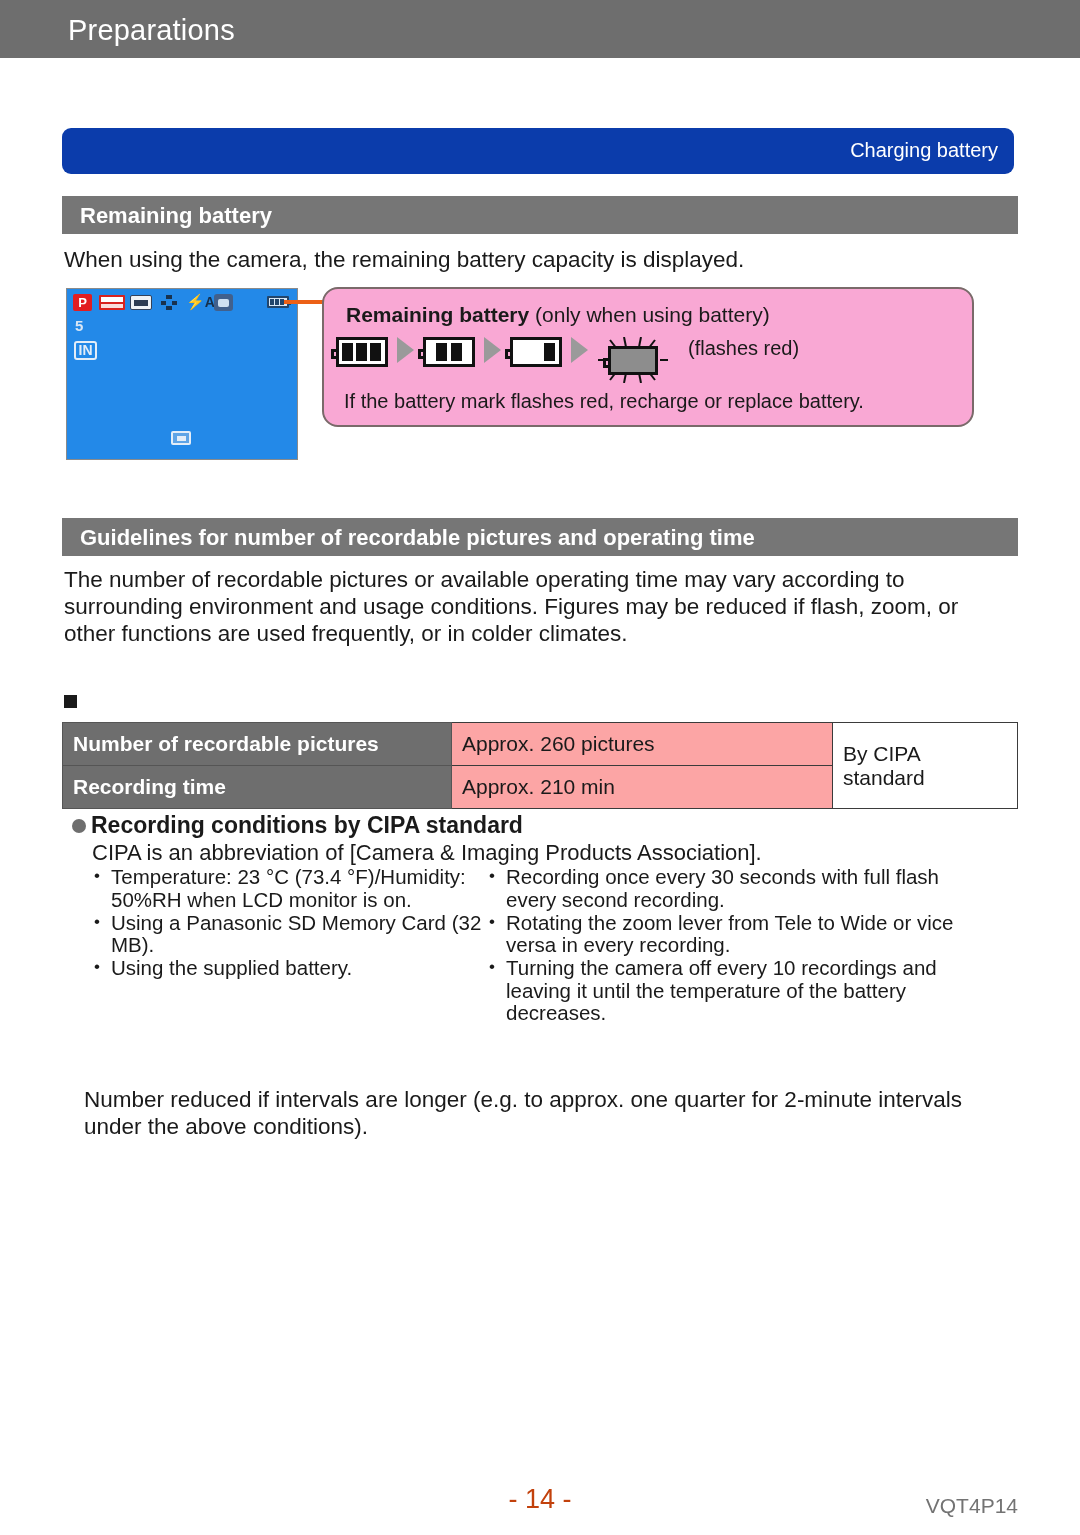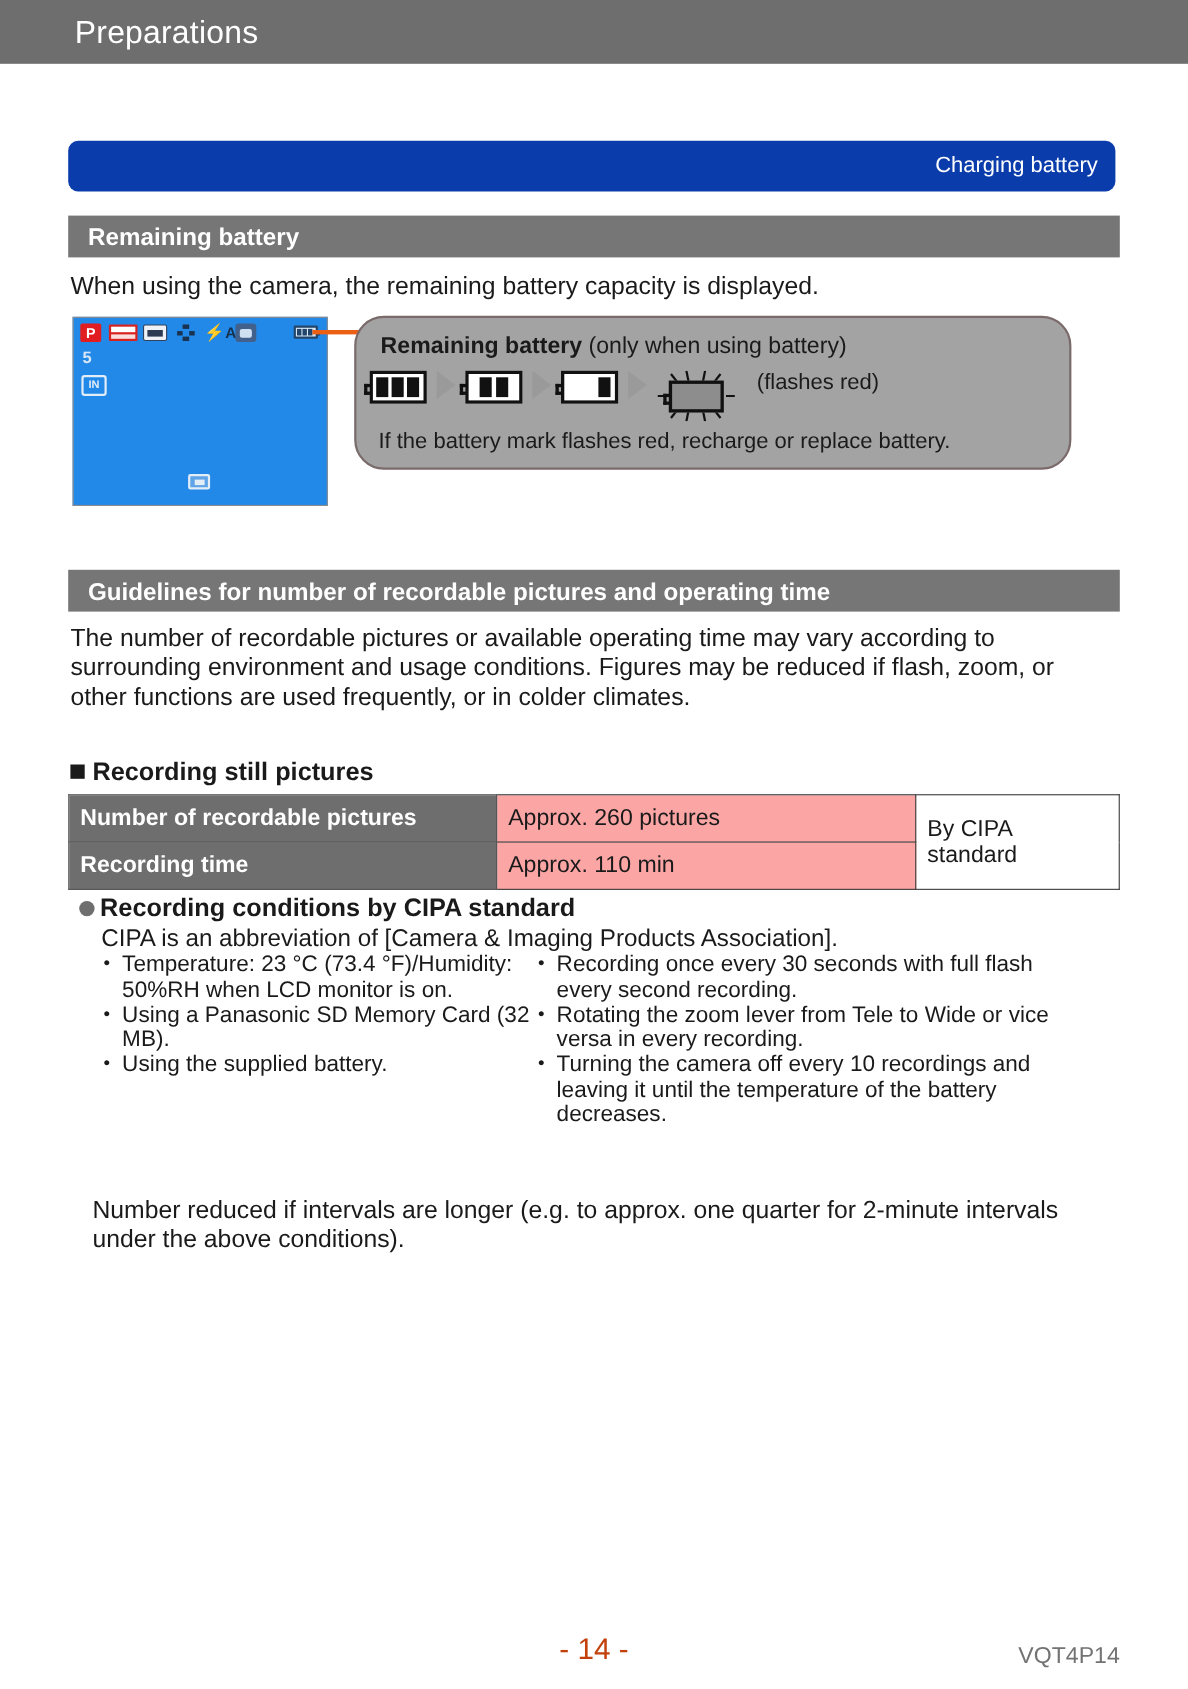--- a/index.html
+++ b/index.html
@@ -205,21 +205,21 @@
     font-weight: bold;
     letter-spacing: 1px;
   }
   .lcd-memory {
     left: 7px; top: 52px;
     width: 23px; height: 19px;
     border: 2px solid #e3edf8;
     box-sizing: border-box;
     border-radius: 3px;
     color: #e3edf8;
-    font-size: 10px;
+    font-size: 14px;
     font-weight: bold;
     line-height: 15px;
     text-align: center;
   }
   .lcd-af {
     left: 104px; bottom: 14px;
     width: 20px; height: 14px;
     border: 2px solid #e3edf8;
     box-sizing: border-box;
     background: #5fa4e6;
@@ -244,22 +244,22 @@
   }
 
   
   .callout {
     position: absolute;
     left: 322px;
     top: 287px;
     width: 652px;
     height: 140px;
     border: 2px solid #7a6a6a;
-    border-radius: 27px;
-    background: #a3a3a3;
+    border-radius: 16px;
+    background: #f9a8d4;
     box-sizing: border-box;
   }
   .callout-title {
     position: absolute;
     left: 22px; top: 14px;
     font-size: 21px;
     white-space: nowrap;
   }
   .callout-title b { font-weight: bold; }
   .callout-note {
@@ -533,33 +533,33 @@
   <div class="callout-note">If the battery mark flashes red, recharge or replace battery.</div>
 </div>
 
 <div class="gray-bar" id="gray-bar-guidelines">
   <div class="gray-bar-label">Guidelines for number of recordable pictures and operating time</div>
 </div>
 
 <div class="body-text" id="guidelines-paragraph">The number of recordable pictures or available operating time may vary according to surrounding environment and usage conditions. Figures may be reduced if flash, zoom, or other functions are used frequently, or in colder climates.</div>
 
 <div id="recording-still-heading">
-  <span class="sq"></span><span>Recording still pictures</span>
+  <span class="sq"></span>
 </div>
 
 <table class="spec-table">
   <tbody>
       <tr>
     <td class="rowhead">Number of recordable pictures</td>
     <td class="value">Approx. 260 pictures</td>
     <td class="std" rowspan="2">By CIPA standard</td>
   </tr>
   <tr>
     <td class="rowhead">Recording time</td>
-    <td class="value">Approx. 110 min</td>
+    <td class="value">Approx. 210 min</td>
   </tr>
 </tbody>
   </table>
 
 <div id="cipa-heading">
   <span class="dot"></span><span>Recording conditions by CIPA standard</span>
 </div>
 
 <div id="cipa-definition">CIPA is an abbreviation of [Camera &amp; Imaging Products Association].</div>
 

